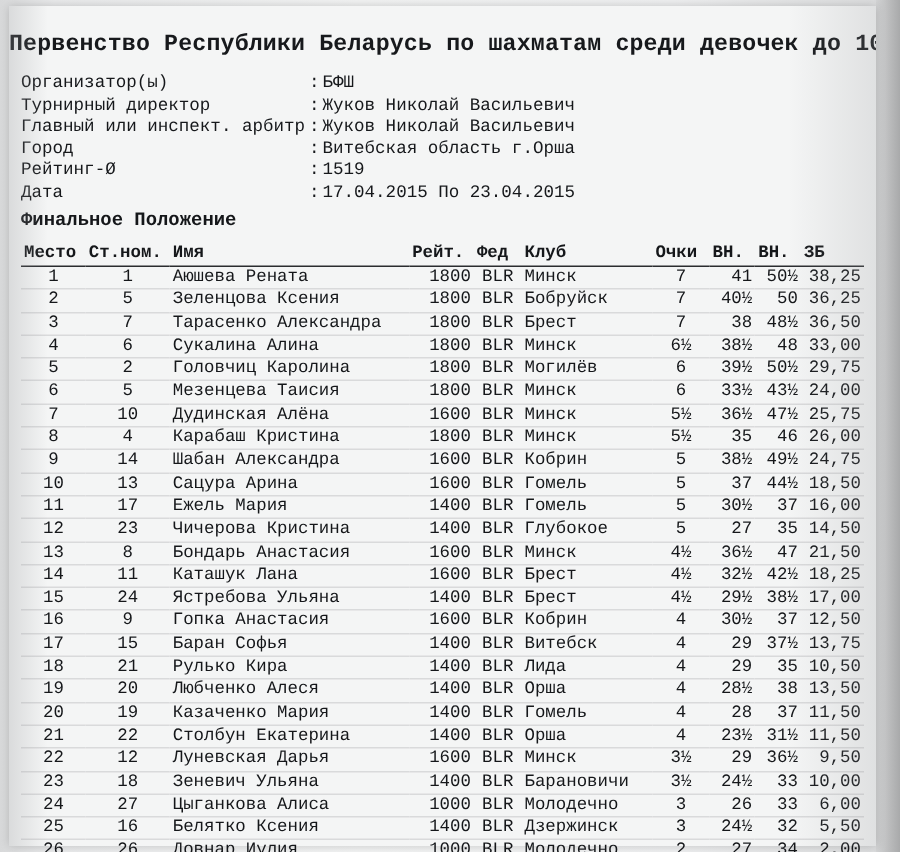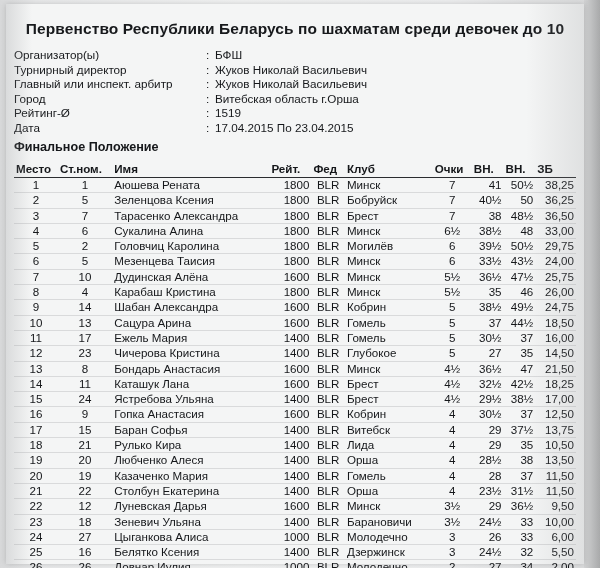--- a/index.html
+++ b/index.html
@@ -12,20 +12,21 @@
     height: 568px;
     overflow: hidden;
     font-family: "Liberation Sans", sans-serif;
   }
   .page {
     position: absolute;
     left: 0; top: 0;
     width: 600px;
     height: 568px;
     background: linear-gradient(90deg,#d8d9da 0%, #e9eaeb 6%, #f2f3f3 40%, #eeeff0 75%, #dcddde 97%, #c9cacb 100%);
+    font-family: Liberation Mono, monospace;
   }
   .sheet {
     position: absolute;
     left: 6px;
     top: 4px;
     width: 578px;
     height: 560px;
     background: #f4f5f5;
     box-shadow: 0 0 6px rgba(0,0,0,0.18);
   }

